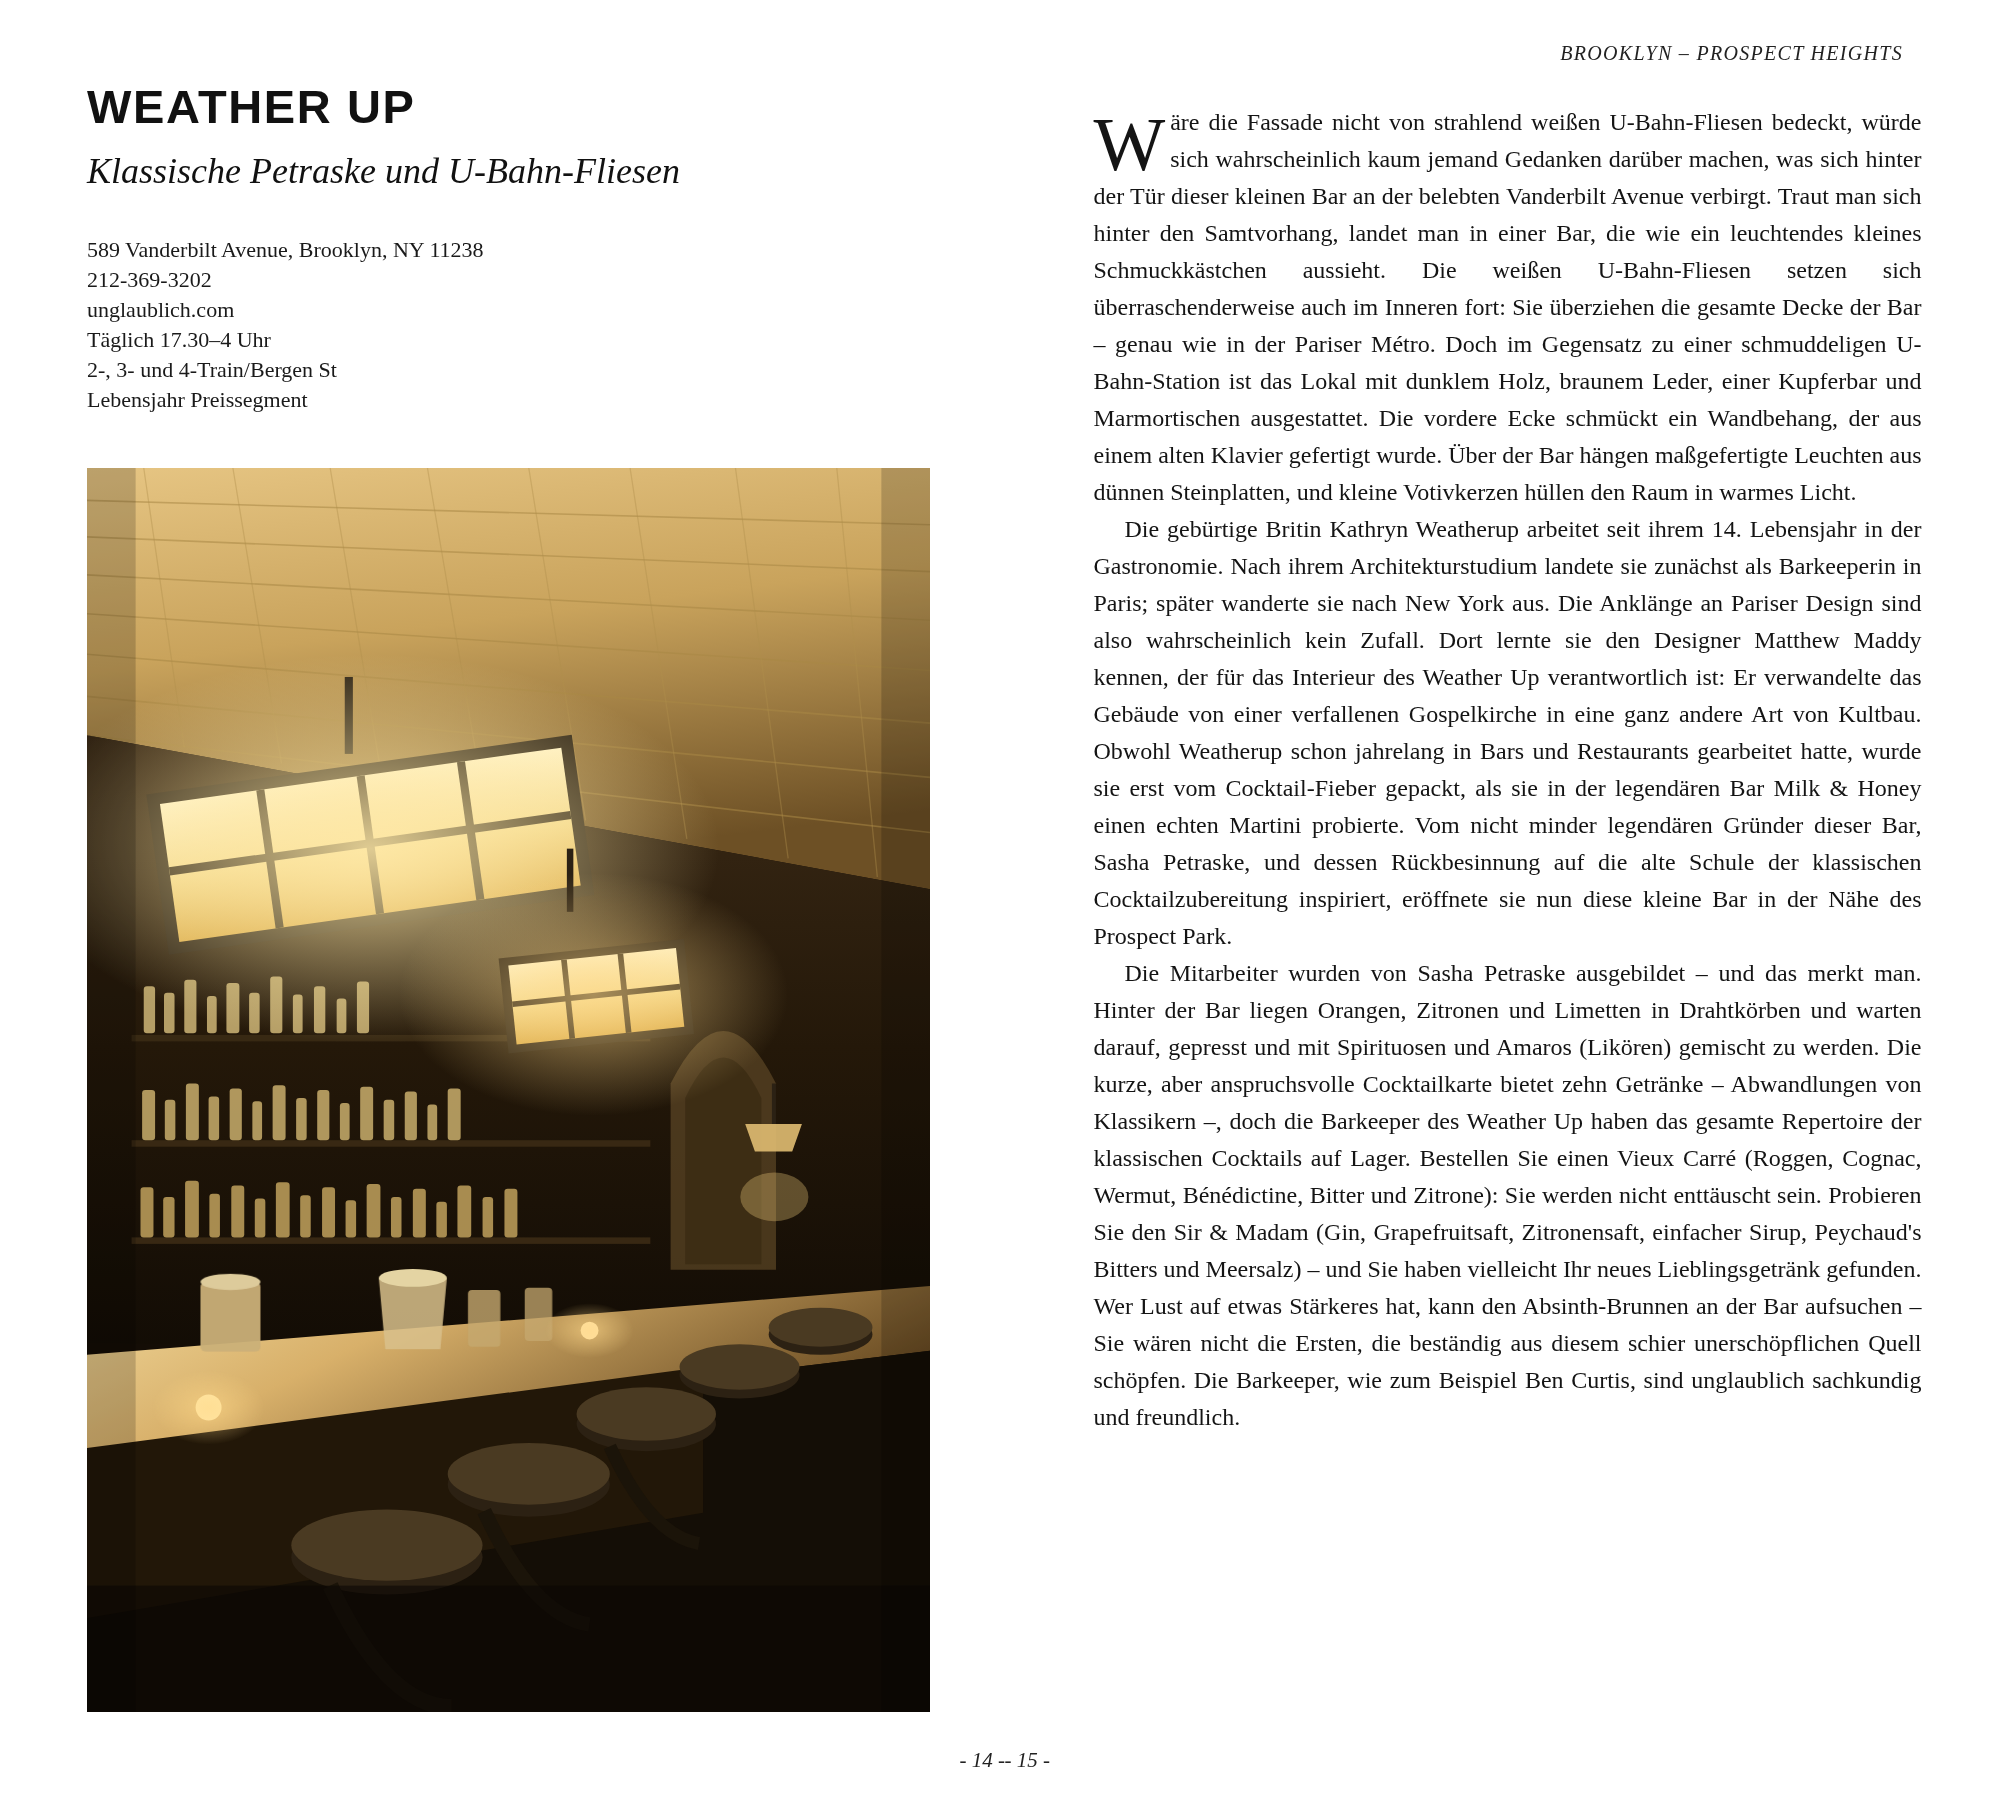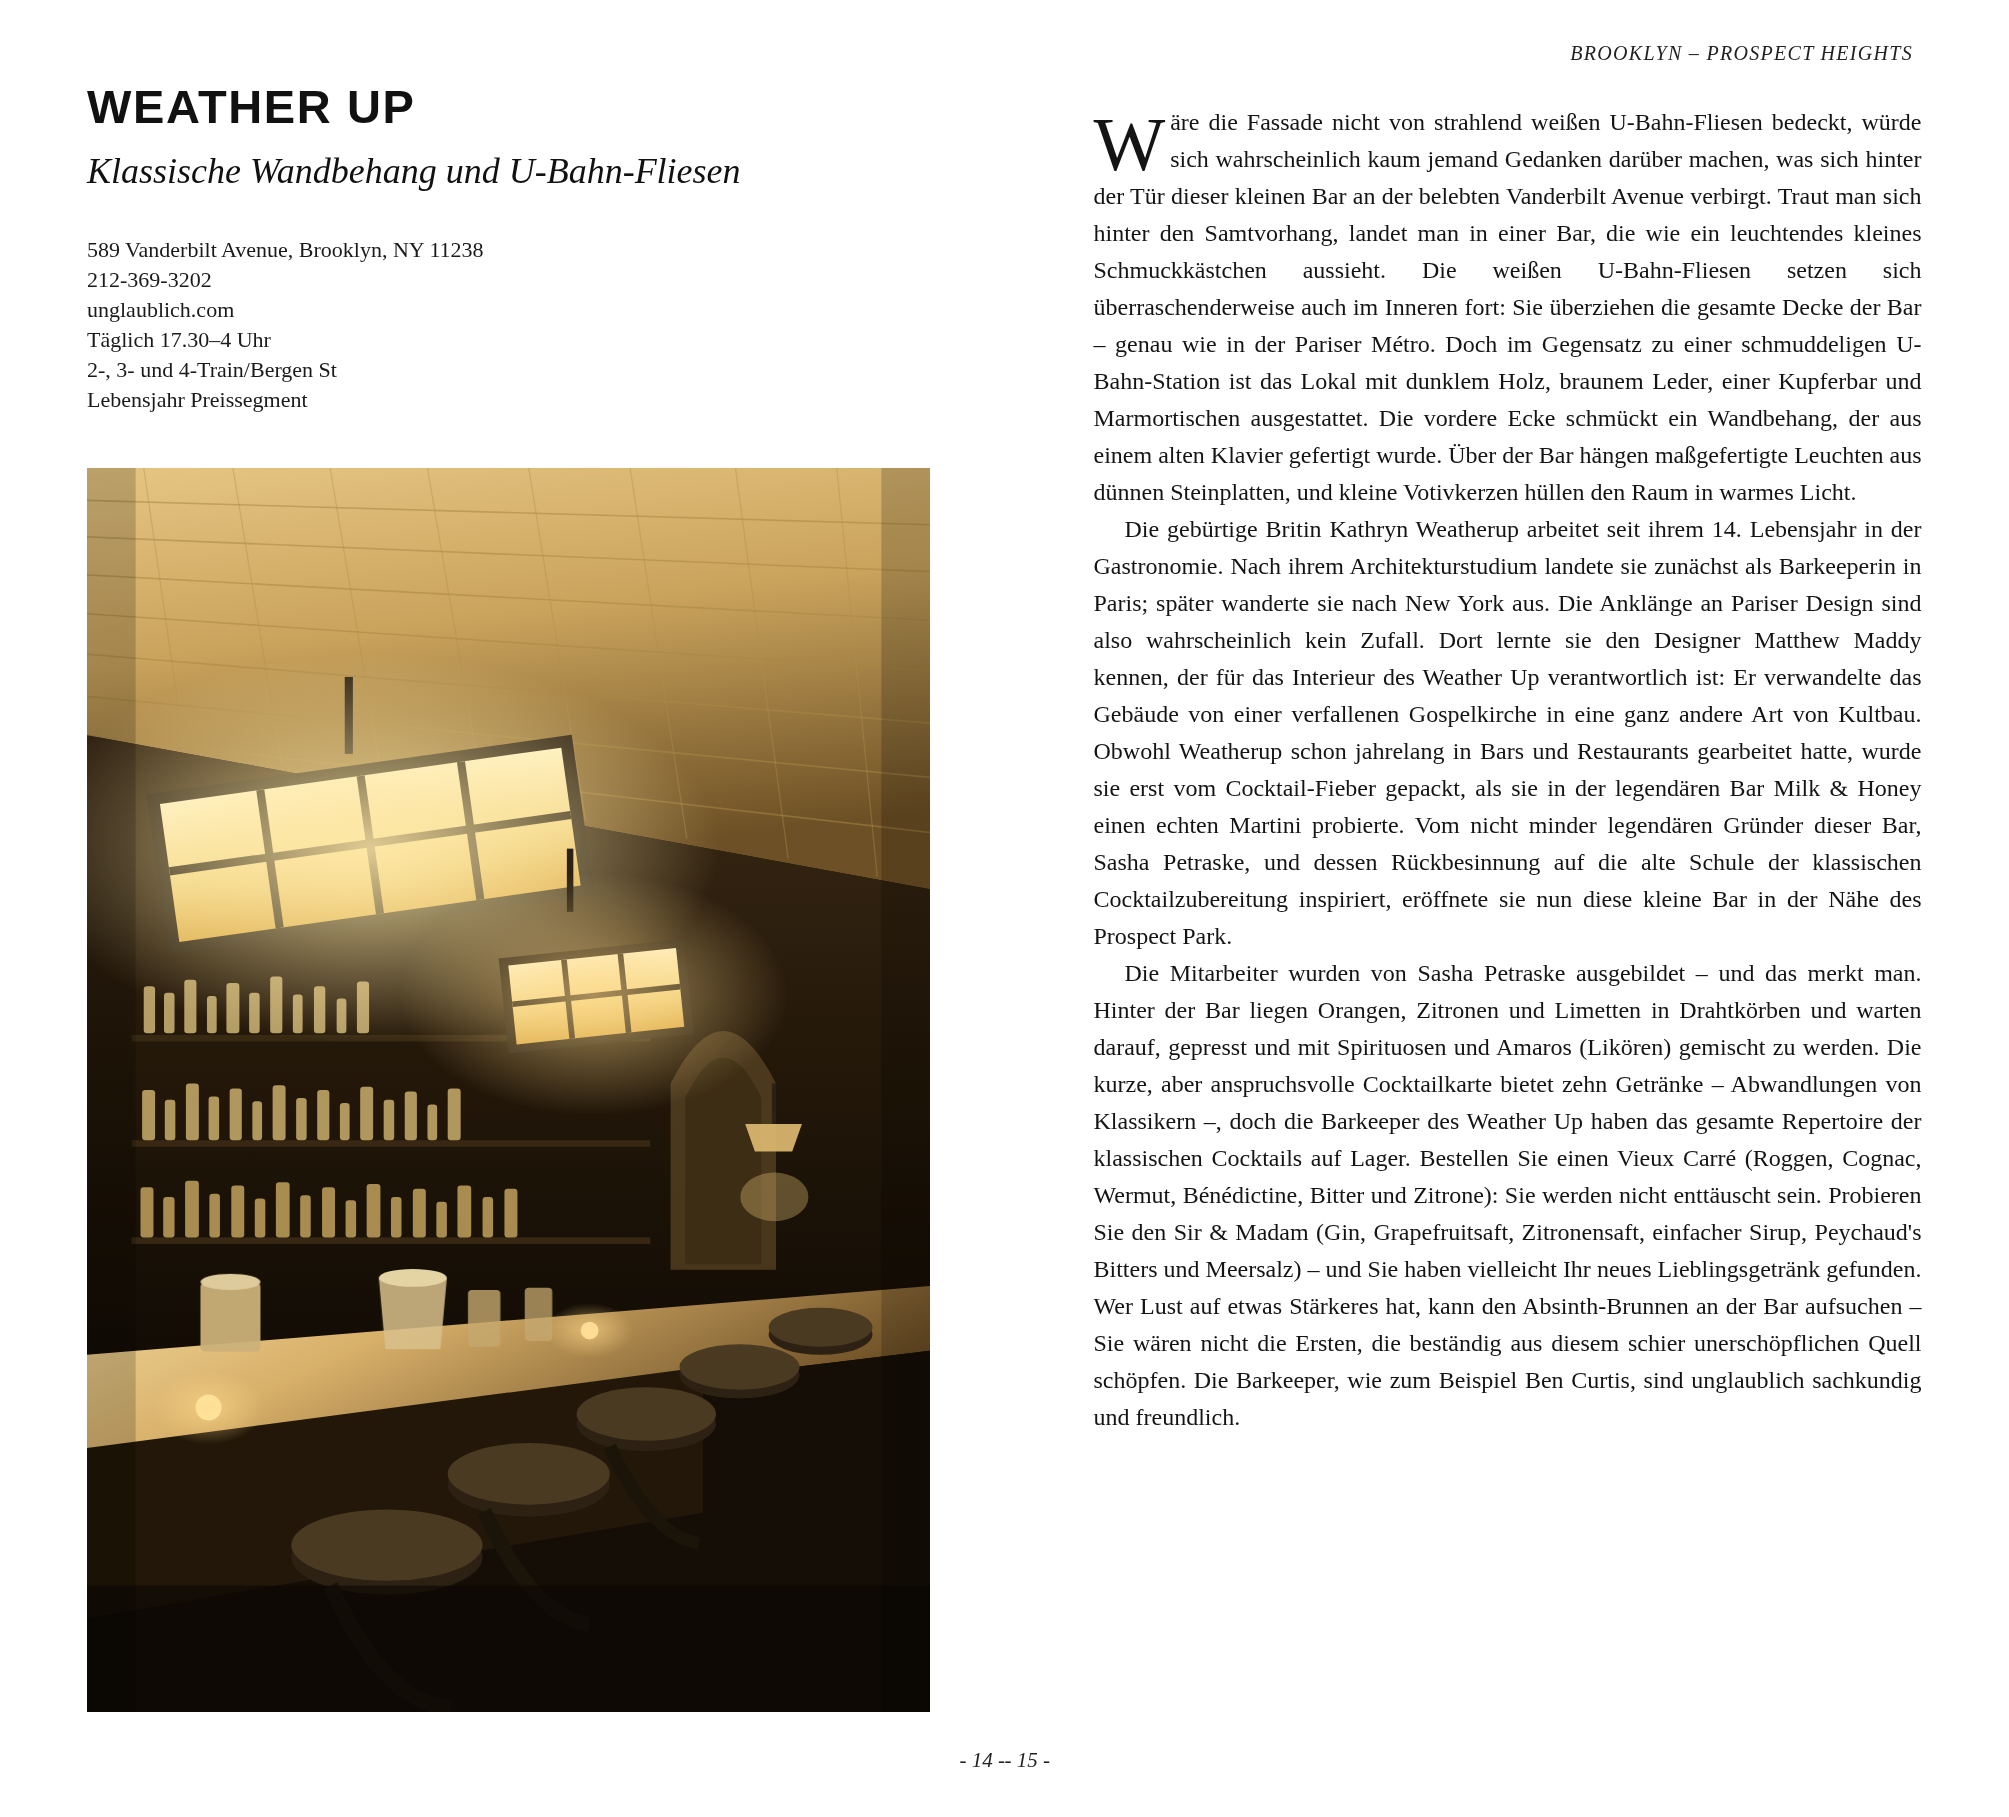--- a/index.html
+++ b/index.html
@@ -99,21 +99,21 @@
     left: 0;
     right: 0;
     top: 1748px;
     text-align: left;
     width: 1005px;
   }
 
   
   .runhead {
     position: absolute;
-    right: 96px;
+    right: 106px;
     top: 42px;
     font-family: "Liberation Serif", serif;
     font-style: italic;
     font-size: 20px;
     letter-spacing: 1.3px;
     color: #222;
     white-space: nowrap;
   }
   .column {
     position: absolute;
@@ -147,21 +147,21 @@
 </style>
 </head>
 <body>
 
 <div class="spread">
 
   <div class="page page-left">
 
     <h1 class="title">WEATHER UP</h1>
 
-    <div class="subtitle">Klassische Wandbehang und U-Bahn-Fliesen</div>
+    <div class="subtitle">Klassische Petraske und U-Bahn-Fliesen</div>
 
     <div class="infoblock">
       <div>589 Vanderbilt Avenue, Brooklyn, NY 11238</div>
       <div>212-369-3202</div>
       <div>unglaublich.com</div>
       <div>Täglich 17.30–4 Uhr</div>
       <div>2-, 3- und 4-Train/Bergen St</div>
       <div>Lebensjahr Preissegment</div>
     </div>
 

